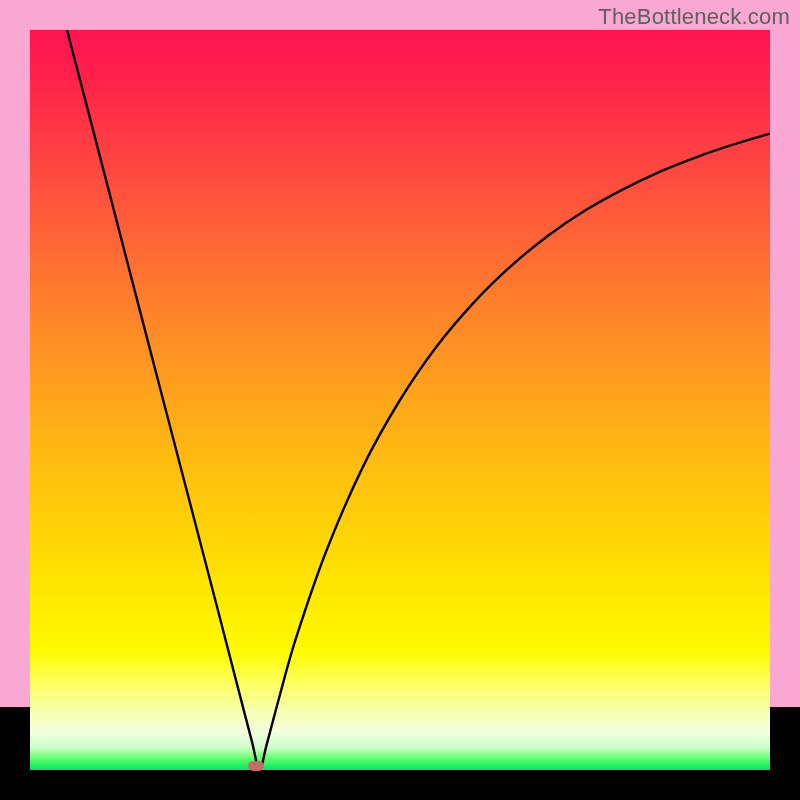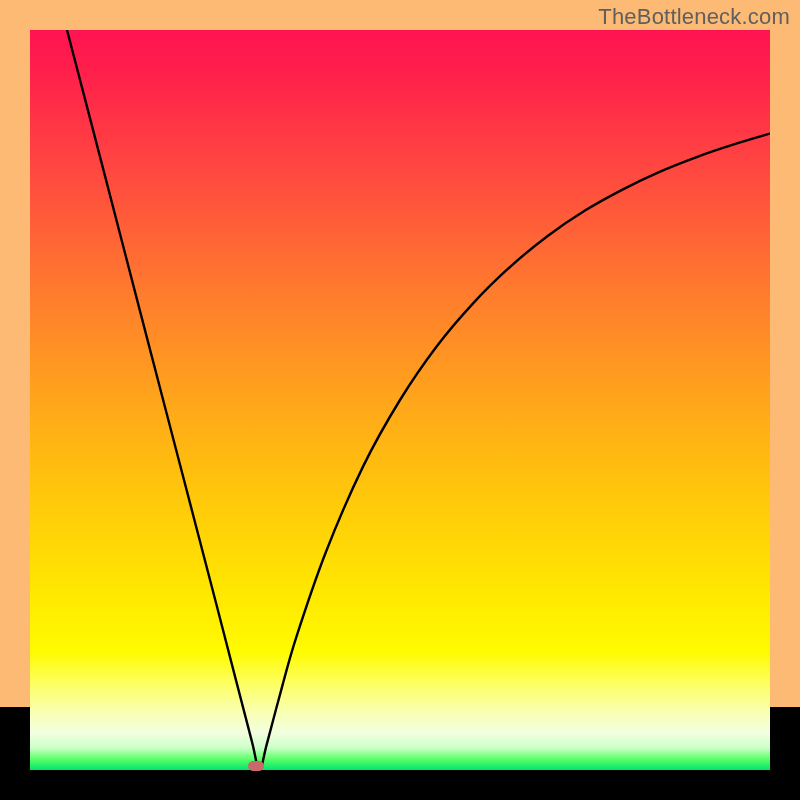--- a/index.html
+++ b/index.html
@@ -8,21 +8,21 @@
     width: 800px;
     height: 800px;
     background: #000;
     overflow: hidden;
     font-family: Arial, Helvetica, sans-serif;
   }
   .frame {
     position: relative;
     width: 800px;
     height: 707px;
-    background: #fdba74;
+    background: #f9a8d4;
   }
   .plot-area {
     position: absolute;
     left: 30px;
     top: 30px;
     width: 740px;
     height: 740px;
     background: linear-gradient(to bottom,
       #ff1452 0%,
       #ff1e4c 5%,

